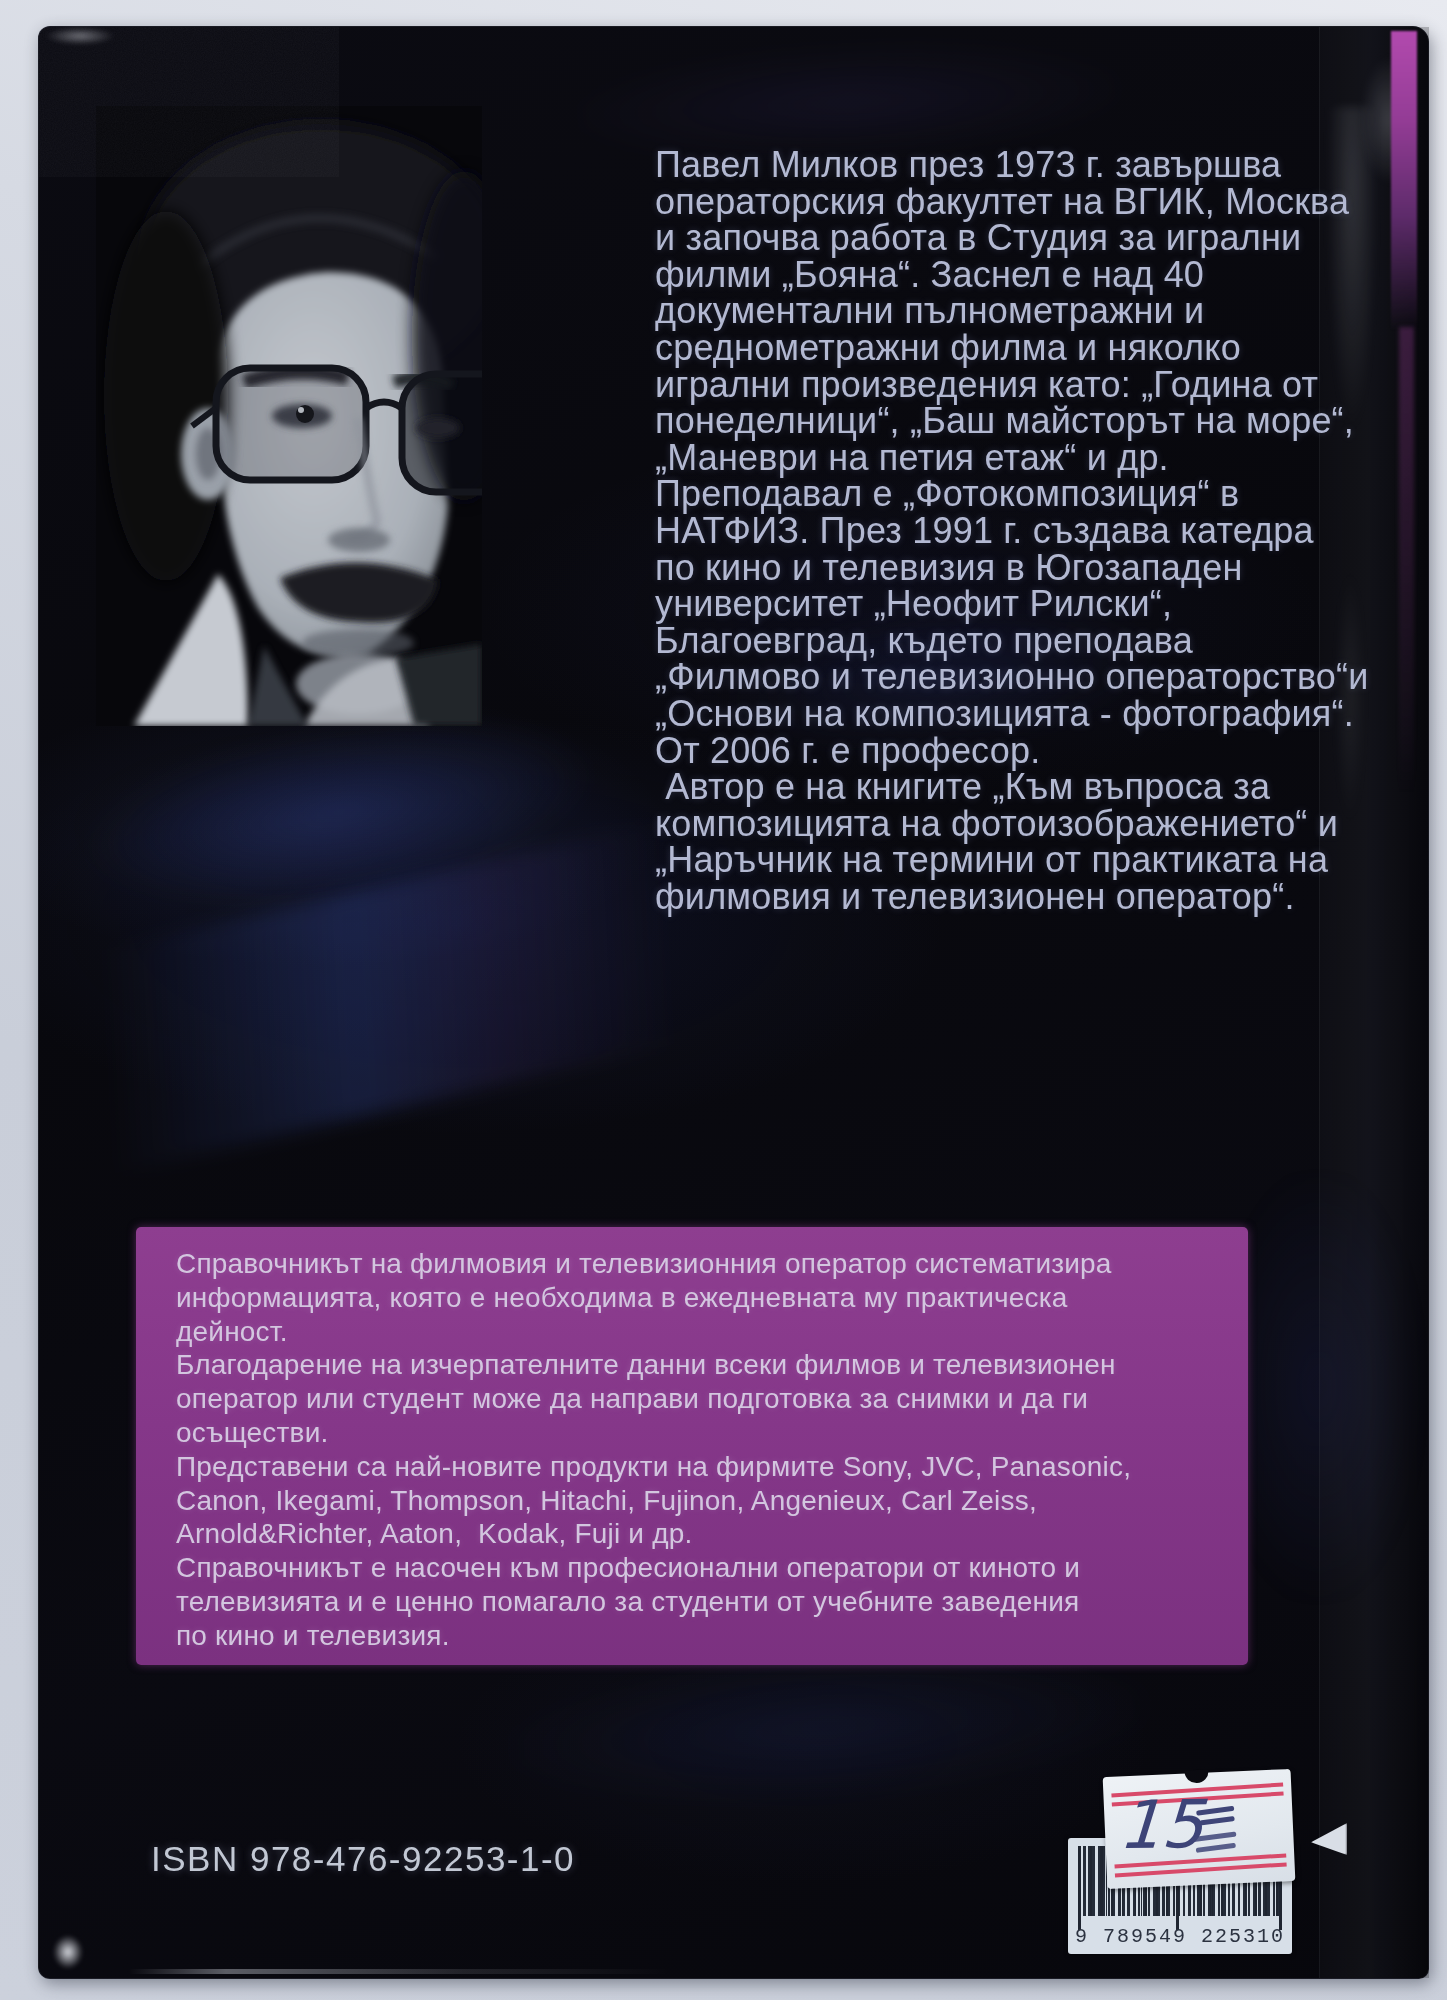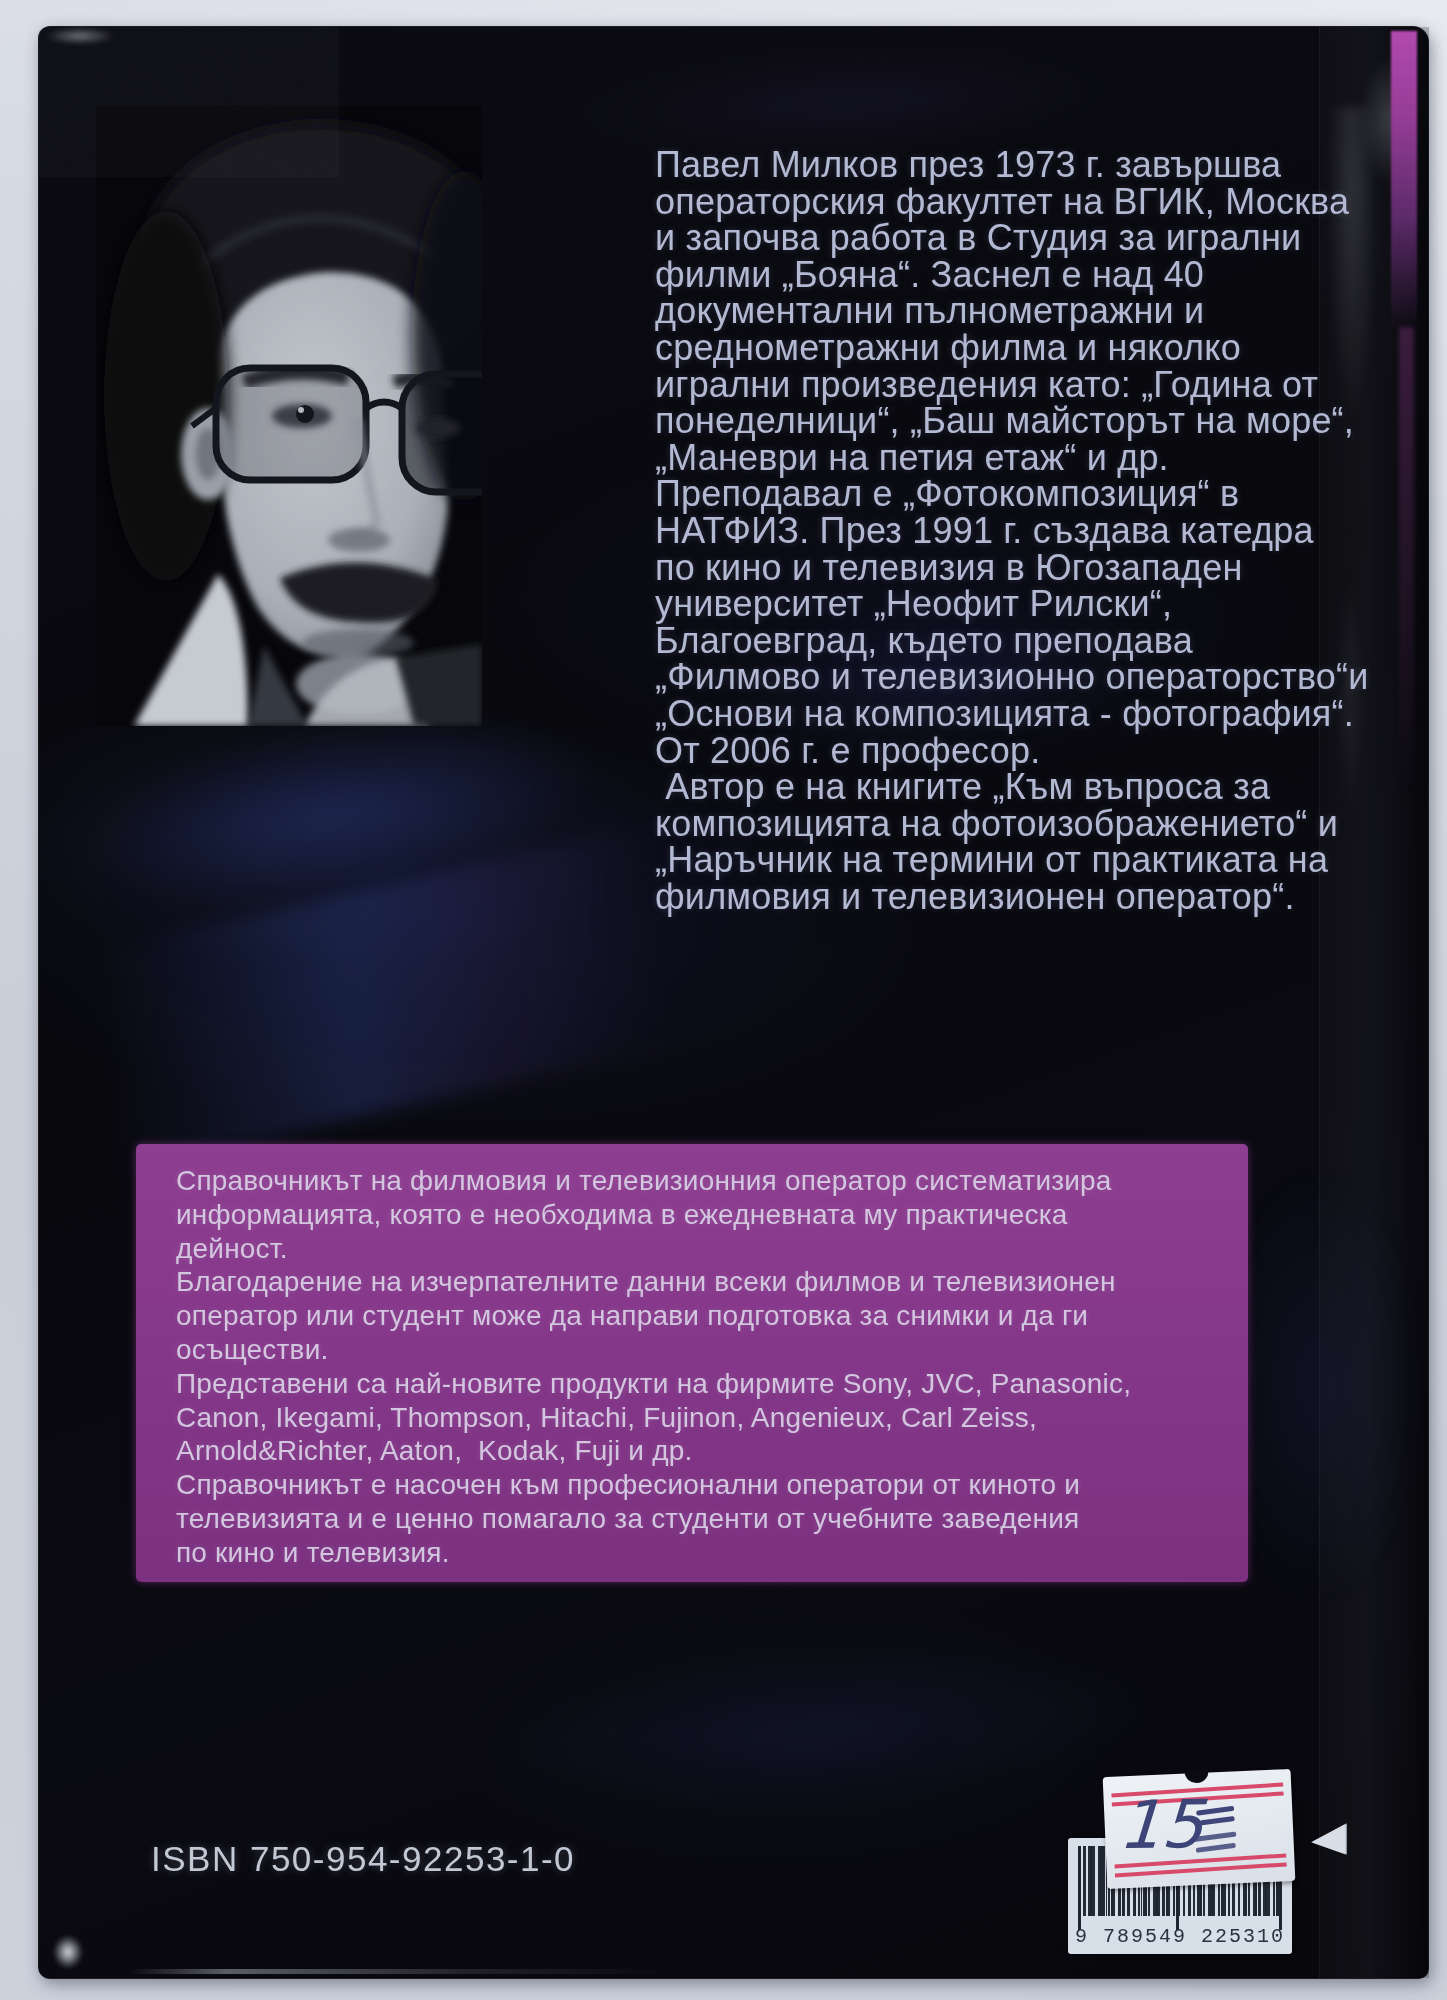--- a/index.html
+++ b/index.html
@@ -57,21 +57,21 @@
     background:radial-gradient(ellipse, rgba(222,224,232,0.45), transparent 70%);}
   
   .photo{position:absolute;left:57px;top:79px;width:386px;height:620px;overflow:hidden;
     box-shadow:0 0 46px 18px rgba(4,4,8,0.85) inset;}
   .photo svg{display:block;width:100%;height:100%;}
   
   .bio{position:absolute;left:616px;top:120px;width:680px;
     font-size:36px;line-height:36.6px;letter-spacing:0.2px;color:#b3b9d2;
     white-space:pre;text-shadow:0 0 7px rgba(170,180,240,0.22);}
   
-  .summary-box{position:absolute;left:97px;top:1117px;width:1112px;height:438px;
+  .summary-box{position:absolute;left:97px;top:1200px;width:1112px;height:438px;
     background:linear-gradient(180deg,#8e3e90 0%,#853789 45%,#7b3180 100%);
     border-radius:5px;box-shadow:0 0 8px rgba(140,60,145,0.55);}
   .summary{position:absolute;left:40px;top:20px;width:1050px;
     font-size:28px;line-height:33.8px;letter-spacing:0.2px;color:#d3c6df;
     white-space:pre;text-shadow:0 0 6px rgba(230,210,245,0.18);}
   
   .isbn{position:absolute;left:112px;top:1812px;font-size:35px;letter-spacing:1.5px;
     color:#c2c8d4;text-shadow:0 0 8px rgba(190,200,240,0.3);}
   
   .barcode-label{position:absolute;left:1029px;top:1811px;width:224px;height:116px;
@@ -199,21 +199,21 @@
 оператор или студент може да направи подготовка за снимки и да ги
 осъществи.
 Представени са най-новите продукти на фирмите Sony, JVC, Panasonic,
 Canon, Ikegami, Thompson, Hitachi, Fujinon, Angenieux, Carl Zeiss,
 Arnold&amp;Richter, Aaton,  Kodak, Fuji и др.
 Справочникът е насочен към професионални оператори от киното и
 телевизията и е ценно помагало за студенти от учебните заведения
 по кино и телевизия.</div>
     </div>
 
-    <div class="isbn z4">ISBN 750-954-92253-1-0</div>
+    <div class="isbn z4">ISBN 978-476-92253-1-0</div>
 
     <div class="barcode-label z5">
       <div class="bars"></div>
       <div class="guard g1"></div>
       <div class="guard g2"></div>
       <div class="guard g3"></div>
       <div class="digits">9 789549 225310</div>
     </div>
 
     <div class="price-sticker z6">

